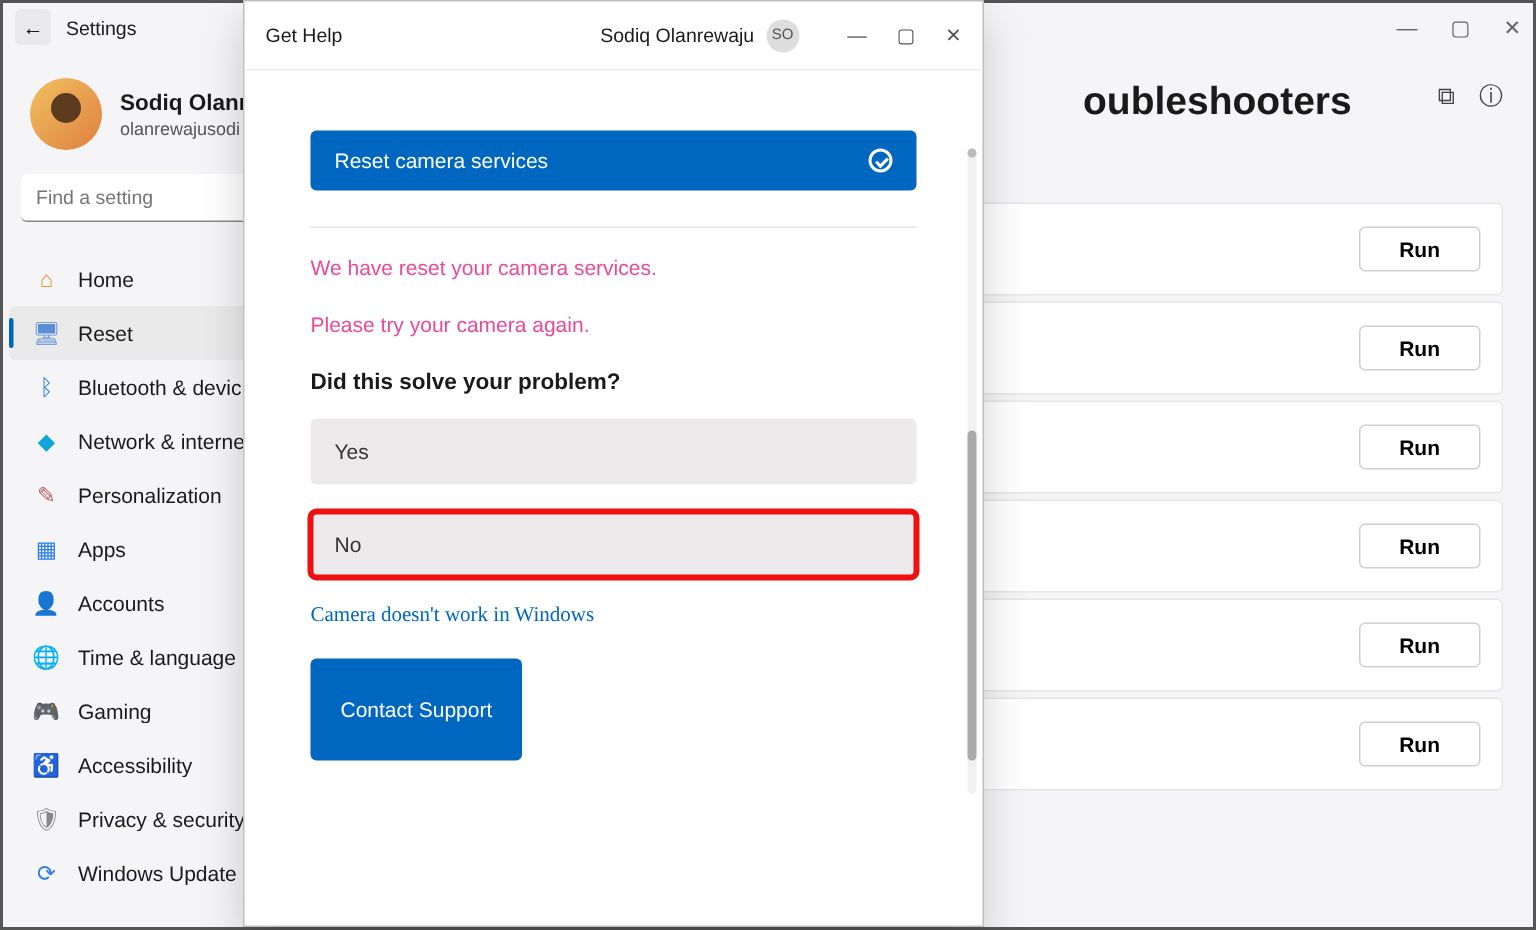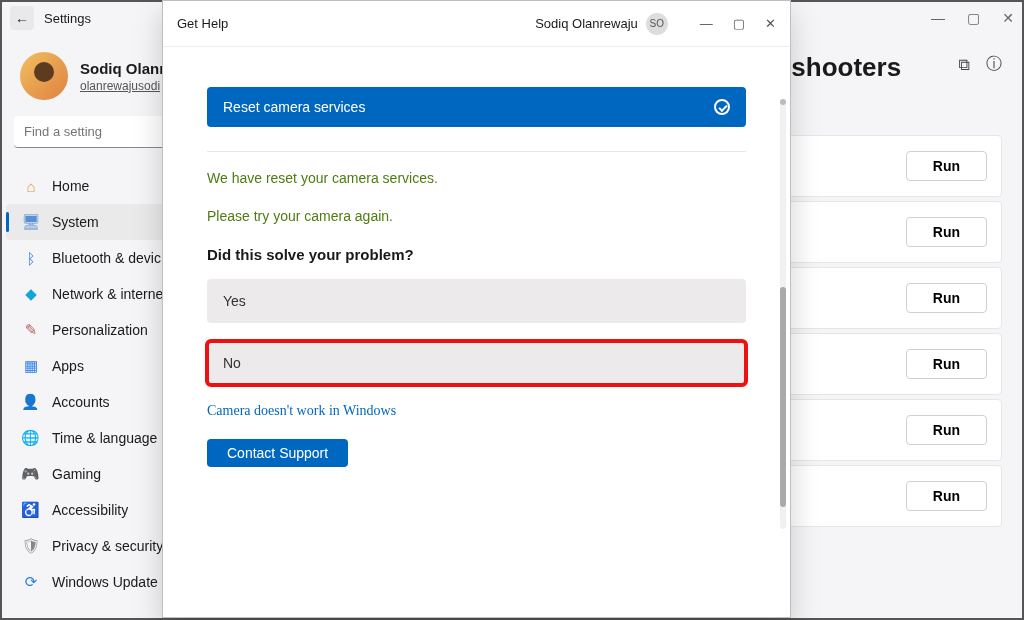--- a/index.html
+++ b/index.html
@@ -38,21 +38,21 @@
     
     .sidebar { width: 240px; padding: 6px 0 0 0; }
     .profile-row { display:flex; align-items:center; gap:12px; padding: 12px 14px 6px 18px;}
     .avatar {
       width:48px;height:48px;border-radius:50%;
       background: linear-gradient(135deg,#f0c060,#e08040);
       position:relative; overflow:hidden;
     }
     .avatar::after{content:"";position:absolute;top:10px;left:14px;width:20px;height:20px;border-radius:50%;background:#5c3b1e;}
     .profile-name{font-weight:600;font-size:15px;margin-bottom:2px;white-space:nowrap;overflow:hidden;}
-    .profile-email{font-size:12px;color:#555;white-space:nowrap;overflow:hidden;text-decoration:underline;}
+    .profile-email{font-size:12px;color:#555;white-space:nowrap;overflow:hidden;}
     .search-wrap{padding:10px 12px;}
     .search-input{
       width:100%; height:32px; border:none; border-bottom:1px solid #888;
       background:#fff; padding:0 10px; font-size:13px; border-radius:4px;
     }
     .nav { margin-top: 10px; }
     .nav-item{
       display:flex;align-items:center;gap:12px;
       height:36px;padding:0 16px; border-radius:4px;margin:0 4px;
       cursor:pointer; position:relative;
@@ -78,21 +78,21 @@
     }
     .tbl-card .note{font-size:12px;color:#555;margin-right:auto;padding-left:340px;}
     .run-btn{
       border:1px solid #d0d0d0;background:#fff;border-radius:4px;
       padding:6px 26px;font-size:14px;cursor:pointer;font-weight:bold;
     }
     
     .gethelp {
       position:absolute;
       left:162px; top:0;
-      width:629px; height:618px;
+      width:494px; height:618px;
       background:#fff;
       border:1px solid #bfbfbf;
       box-shadow: 0 12px 28px rgba(0,0,0,.18);
       display:flex;flex-direction:column;
       border-radius:0;
     }
     .gh-titlebar{
       height:46px;display:flex;align-items:center;padding:0 14px;gap:12px;
       border-bottom:1px solid #eee;
     }
@@ -110,32 +110,32 @@
     .gh-scroll-thumb-top{position:absolute;right:4px;top:52px;width:6px;height:6px;background:#bbb;border-radius:3px;}
     .gh-scroll-thumb{position:absolute;right:4px;top:240px;width:6px;height:220px;background:#aaa;border-radius:3px;}
     .gh-action-bar{
       background:#0067c0;color:#fff;border-radius:4px;
       height:40px;display:flex;align-items:center;padding:0 16px;
       font-size:14px;
     }
     .gh-action-bar .check{margin-left:auto;width:16px;height:16px;border-radius:50%;border:2px solid #fff;position:relative;}
     .gh-action-bar .check::after{content:"";position:absolute;left:3px;top:4px;width:6px;height:3px;border-left:2px solid #fff;border-bottom:2px solid #fff;transform:rotate(-45deg);}    
     .gh-divider{height:1px;background:#e6e6e6;margin:24px 0 18px 0;}
-    .gh-p{font-size:14px;color:#4d7c0f;margin-bottom:22px;}
+    .gh-p{font-size:14px;color:#ec4899;margin-bottom:22px;}
     .gh-q{font-size:15px;font-weight:600;margin:10px 0 16px 0;}
     .gh-option{
       background:#eceaea;border-radius:4px;padding:14px 16px;font-size:14px;color:#333;
       margin-bottom:18px;cursor:pointer;
     }
     .gh-option.highlight{outline:4px solid #e11; outline-offset:-2px;}
     .gh-more{font-weight:600;font-size:15px;margin:16px 0 22px 0;}
     .gh-link{color:#0067c0;font-size:14px;margin-bottom:20px;display:block;font-family:Liberation Serif, serif;}
     .gh-contact-btn{
       background:#0067c0;color:#fff;border:none;border-radius:4px;
-      padding:6px 20px;font-size:14px;cursor:pointer;
+      padding:26px 20px;font-size:14px;cursor:pointer;
     }
     .hdr-icons{display:flex;gap:16px;align-items:center;color:#444;}
     .hdr-icons span{font-size:16px;}
   </style>
 </head>
 <body>
 
 <div class="settings-window">
 
   <div class="settings-titlebar">
@@ -163,21 +163,21 @@
       <div class="search-wrap">
         <input class="search-input" placeholder="Find a setting" style="">
       </div>
       <div class="nav" id="nav">
           <div class="nav-item">
             <span class="nav-icon ic-home">⌂</span>
             <span class="nav-label">Home</span>
           </div>
           <div class="nav-item active">
             <span class="nav-icon ic-system">🖥</span>
-            <span class="nav-label">System</span>
+            <span class="nav-label">Reset</span>
           </div>
           <div class="nav-item">
             <span class="nav-icon ic-bt">ᛒ</span>
             <span class="nav-label">Bluetooth &amp; devic</span>
           </div>
           <div class="nav-item">
             <span class="nav-icon ic-net">◆</span>
             <span class="nav-label">Network &amp; interne</span>
           </div>
           <div class="nav-item">

